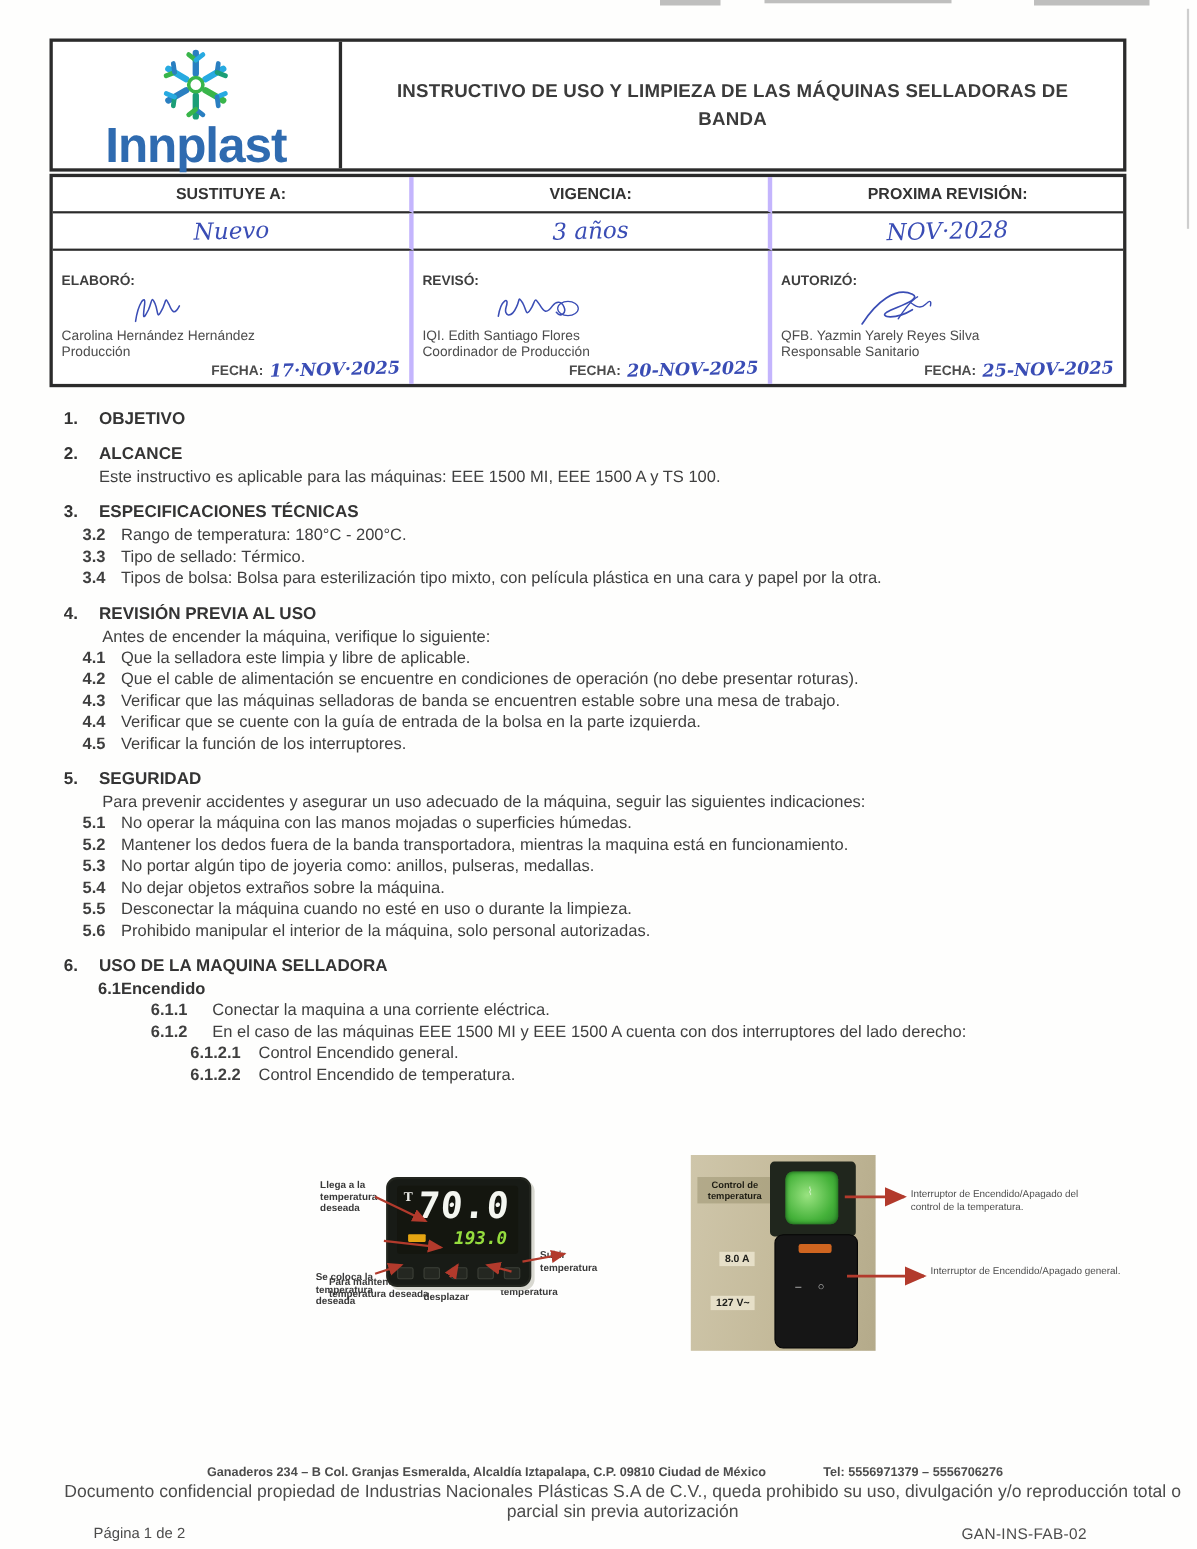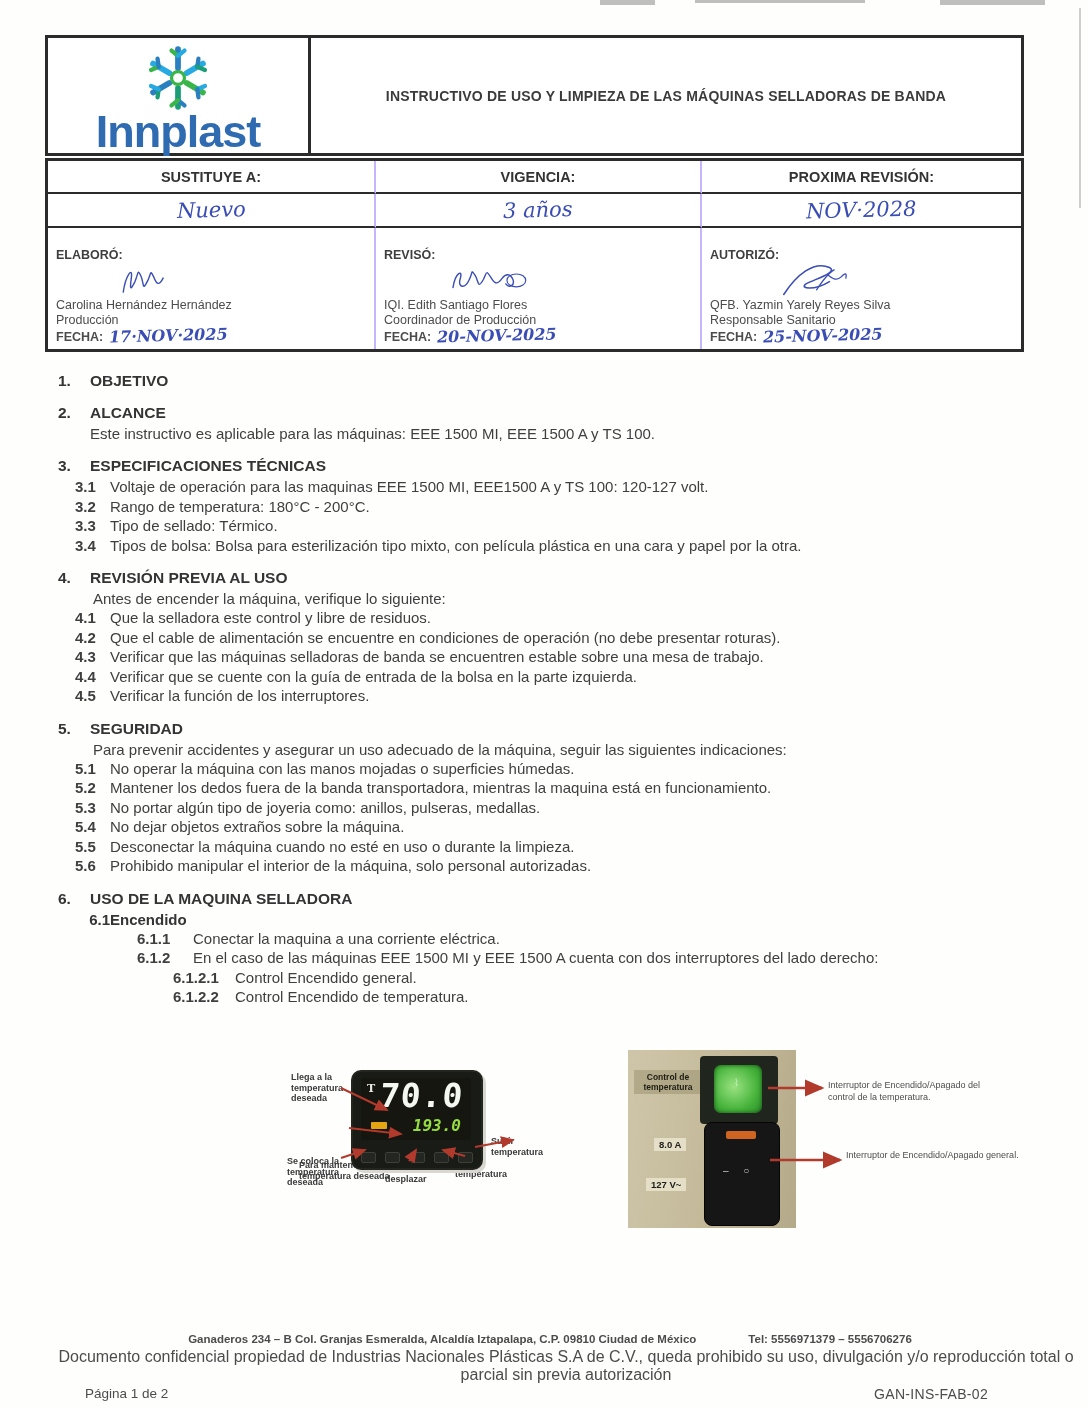--- a/index.html
+++ b/index.html
@@ -7,36 +7,36 @@
   .page{position:relative;width:1088px;height:1408px;background:#fefefd;overflow:hidden;color:#3f3f3f;}
 
   
   .artifact{position:absolute;background:#8b8b8b;opacity:.55;}
   .edge-line{position:absolute;background:#c2c2c2;opacity:.8;}
 
   
   .hdr-table{position:absolute;left:45px;top:35px;width:979px;height:121px;border:3px solid #2b2b2b;display:flex;background:#fff;box-sizing:border-box;}
   .logo-cell{width:263px;border-right:3px solid #2b2b2b;box-sizing:border-box;display:flex;flex-direction:column;align-items:center;justify-content:center;padding-top:2px;}
   .logo-text{font-size:45px;font-weight:bold;color:#2f6bb0;letter-spacing:-1px;line-height:40px;margin-top:-6px;}
-  .title-cell{flex:1;display:flex;align-items:center;justify-content:center;padding:0 28px;font-size:14px;font-weight:bold;color:#3b3b3b;line-height:26px;letter-spacing:.2px;}
+  .title-cell{flex:1;display:flex;align-items:center;justify-content:center;padding:0 28px;text-align:center;font-size:17px;font-weight:bold;color:#3b3b3b;line-height:26px;letter-spacing:.2px;}
 
   
   .app-table{position:absolute;left:45px;top:158px;width:979px;border:3px solid #2b2b2b;box-sizing:border-box;display:grid;grid-template-columns:328px 326px 1fr;grid-template-rows:33px 34px 121px;background:#fff;}
-  .app-cell{border-right:2px solid #c4b5fd;border-bottom:2px solid #2b2b2b;box-sizing:border-box;overflow:hidden;}
+  .app-cell{border-right:4px solid #c4b5fd;border-bottom:2px solid #2b2b2b;box-sizing:border-box;overflow:hidden;}
   .app-cell.last-col{border-right:none;}
   .app-cell.last-row{border-bottom:none;}
   .app-head{display:flex;align-items:center;justify-content:center;font-weight:bold;font-size:14.5px;color:#333;}
   .app-value{display:flex;align-items:center;justify-content:center;}
   .handwrite{color:#3a4db5;font-family:"DejaVu Serif",serif;font-style:italic;transform:rotate(-1.5deg);}
   .app-value .handwrite{font-size:21px;}
   .sig-cell{position:relative;padding:4px 8px;display:flex;flex-direction:column;}
   .role-label{font-size:12.5px;font-weight:bold;color:#3e3e3e;margin-top:16px;}
   .sig-svg{margin:2px auto 0 28px;height:58px;}
   .sig-info{font-size:12.5px;line-height:15px;color:#4c4c4c;margin-top:auto;}
-  .fecha-row{display:flex;align-items:baseline;gap:6px;}
+  .fecha-row{display:flex;align-items:baseline;gap:6px;justify-content:flex-end;}
   .fecha-row .handwrite{font-size:16px;font-weight:bold;}
 
   
   .content{position:absolute;left:45px;top:372px;width:982px;font-size:15px;color:#3f3f3f;}
   .sec{margin-bottom:14px;}
   .sec-head{display:flex;font-weight:bold;font-size:15.5px;color:#343434;margin-bottom:2px;}
   .sec-num{width:32px;margin-left:13px;}
   .sec-body{margin-left:45px;line-height:19px;max-width:930px;}
   .intro{margin-left:48px;line-height:19px;}
   .item{display:flex;line-height:19.5px;}
@@ -213,24 +213,20 @@
         </div>
       <div class="sec-body">Este instructivo es aplicable para las máquinas: EEE 1500 MI, EEE 1500 A y TS 100.</div>
     </div>
 
     <div class="sec">
       <div class="sec-head">
           <span class="sec-num">3.</span>
           <span>ESPECIFICACIONES TÉCNICAS</span>
         </div>
       <div class="item">
-          <span class="item-num">3.1</span>
-          <span class="item-text">Voltaje de operación para las maquinas EEE 1500 MI, EEE1500 A y TS 100: 120-127 volt.</span>
-        </div>
-      <div class="item">
           <span class="item-num">3.2</span>
           <span class="item-text">Rango de temperatura: 180°C - 200°C.</span>
         </div>
       <div class="item">
           <span class="item-num">3.3</span>
           <span class="item-text">Tipo de sellado: Térmico.</span>
         </div>
       <div class="item">
           <span class="item-num">3.4</span>
           <span class="item-text">Tipos de bolsa: Bolsa para esterilización tipo mixto, con película plástica en una cara y papel por la otra.</span>
@@ -238,21 +234,21 @@
     </div>
 
     <div class="sec">
       <div class="sec-head">
           <span class="sec-num">4.</span>
           <span>REVISIÓN PREVIA AL USO</span>
         </div>
       <div class="intro">Antes de encender la máquina, verifique lo siguiente:</div>
       <div class="item">
           <span class="item-num">4.1</span>
-          <span class="item-text">Que la selladora este control y libre de residuos.</span>
+          <span class="item-text">Que la selladora este limpia y libre de aplicable.</span>
         </div>
       <div class="item">
           <span class="item-num">4.2</span>
           <span class="item-text">Que el cable de alimentación se encuentre en condiciones de operación (no debe presentar roturas).</span>
         </div>
       <div class="item">
           <span class="item-num">4.3</span>
           <span class="item-text">Verificar que las máquinas selladoras de banda se encuentren estable sobre una mesa de trabajo.</span>
         </div>
       <div class="item">

